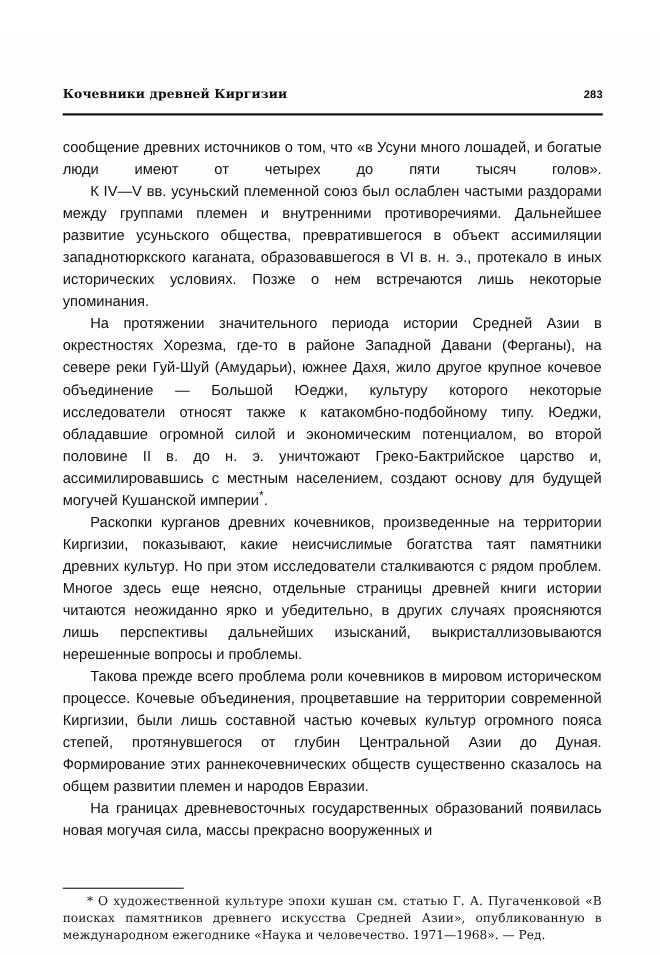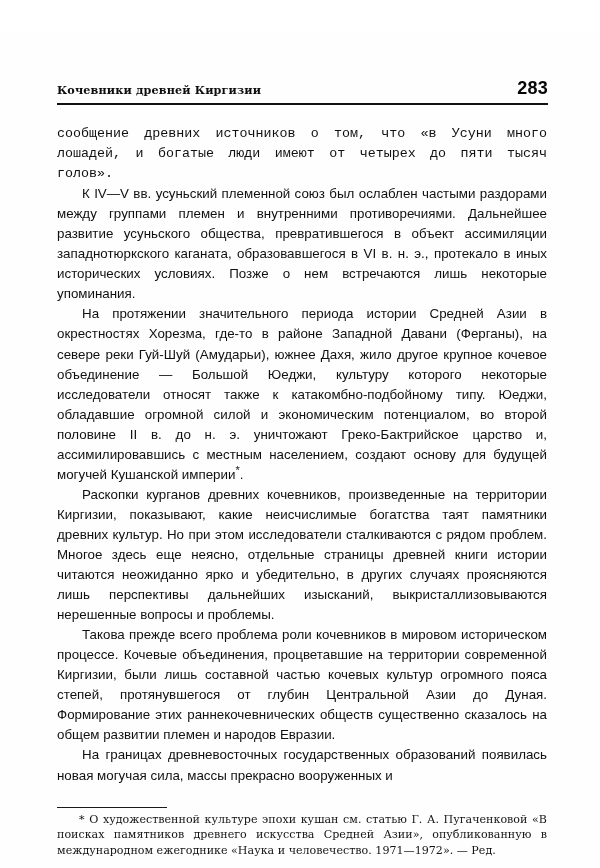--- a/index.html
+++ b/index.html
@@ -34,21 +34,21 @@
     font-weight: 700;
     font-size: 11.2px;
     letter-spacing: 0.15px;
     color: #0d0d0d;
     white-space: nowrap;
   }
 
   .running-head .rh-folio {
     font-family: "Liberation Sans", "DejaVu Sans", sans-serif;
     font-weight: 700;
-    font-size: 18px;
+    font-size: 10px;
     color: #060606;
     letter-spacing: 0.2px;
   }
 
   .head-rule {
     position: absolute;
     left: 57px;
     top: 71px;
     width: 491px;
     height: 2px;
@@ -77,21 +77,20 @@
     text-align: justify;
   }
 
   .body-col p.no-indent {
     text-indent: 0;
   }
 
   
   .body-col p.full-just {
     text-align-last: justify;
-    font-family: Liberation Mono, monospace;
   }
 
   .fn-ref {
     font-size: 11px;
     vertical-align: super;
     line-height: 0;
   }
 
   
   .fn-rule {
@@ -148,16 +147,16 @@
     <p>Раскопки курганов древних кочевников, произведенные на территории Киргизии, показывают, какие неисчислимые богатства таят памятники древних культур. Но при этом исследователи сталкиваются с рядом проблем. Многое здесь еще неясно, отдельные страницы древней книги истории читаются неожиданно ярко и убедительно, в других случаях проясняются лишь перспективы дальнейших изысканий, выкристаллизовываются нерешенные вопросы и проблемы.</p>
 
     <p>Такова прежде всего проблема роли кочевников в мировом историческом процессе. Кочевые объединения, процветавшие на территории современной Киргизии, были лишь составной частью кочевых культур огромного пояса степей, протянувшегося от глубин Центральной Азии до Дуная. Формирование этих раннекочевнических обществ существенно сказалось на общем развитии племен и народов Евразии.</p>
 
     <p>На границах древневосточных государственных образований появилась новая могучая сила, массы прекрасно вооруженных и</p>
 
   </div>
 
   <div class="fn-rule"></div>
   <div class="footnote">
-    <p><span>*</span><span> О художественной культуре эпохи кушан см. статью Г. А. Пугаченковой «В поисках памятников древнего искусства Средней Азии», опубликованную в международном ежегоднике «Наука и человечество. 1971—1972». — </span><span class="ed">Ред.</span></p>
+    <p><span>*</span><span> О художественной культуре эпохи кушан см. статью Г. А. Пугаченковой «В поисках памятников древнего искусства Средней Азии», опубликованную в международном ежегоднике «Наука и человечество. 1971—1968». — </span><span class="ed">Ред.</span></p>
   </div>
 
 </div>
 
 </body></html>

